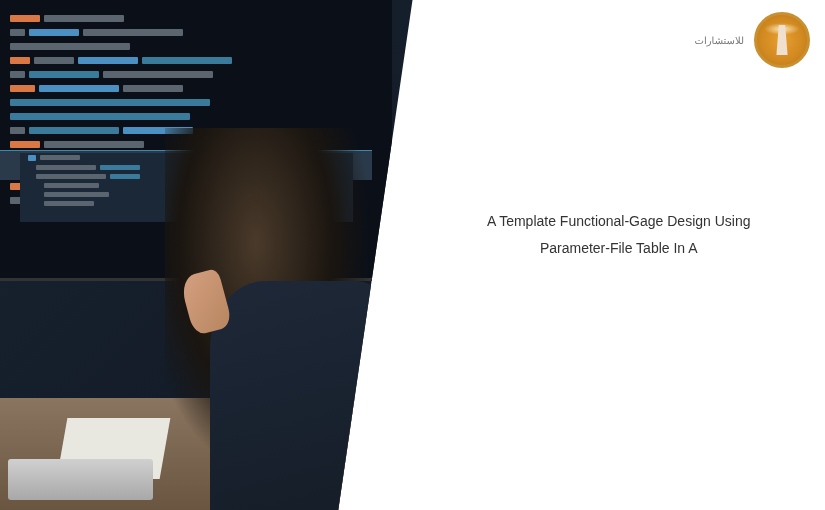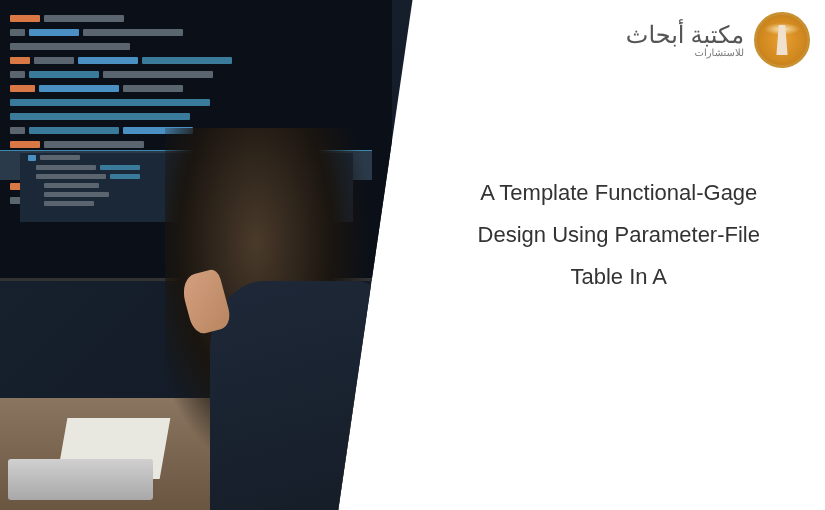--- a/index.html
+++ b/index.html
@@ -196,21 +196,21 @@
       background: radial-gradient(ellipse, rgba(255,240,200,0.9) 0%, transparent 70%);
     }
     .title-area {
       flex: 1;
       display: flex;
       align-items: center;
       justify-content: center;
       padding: 0 20px 40px 20px;
     }
     .main-title {
-      font-size: 22px;
+      font-size: 14px;
       color: #333;
       text-align: center;
       line-height: 1.9;
       font-weight: normal;
       font-family: 'Helvetica Neue', Arial, sans-serif;
     }
   </style>
 </head>
 <body>
 
@@ -310,21 +310,20 @@
       <div class="person">
         <div class="person-body"></div>
       </div>
       <div class="hand"></div>
     </div>
   </div>
 
   <div class="content-panel">
     <div class="logo-area">
       <div>
-        <div class="logo-text">مكتبة أبحاث</div>
         <div class="logo-text-sub">للاستشارات</div>
       </div>
       <div class="logo-badge">
         <div class="logo-light"></div>
         <div class="logo-lighthouse"></div>
       </div>
     </div>
     <div class="title-area">
       <h1 class="main-title">A Template Functional-Gage Design Using Parameter-File Table In A</h1>
     </div>

